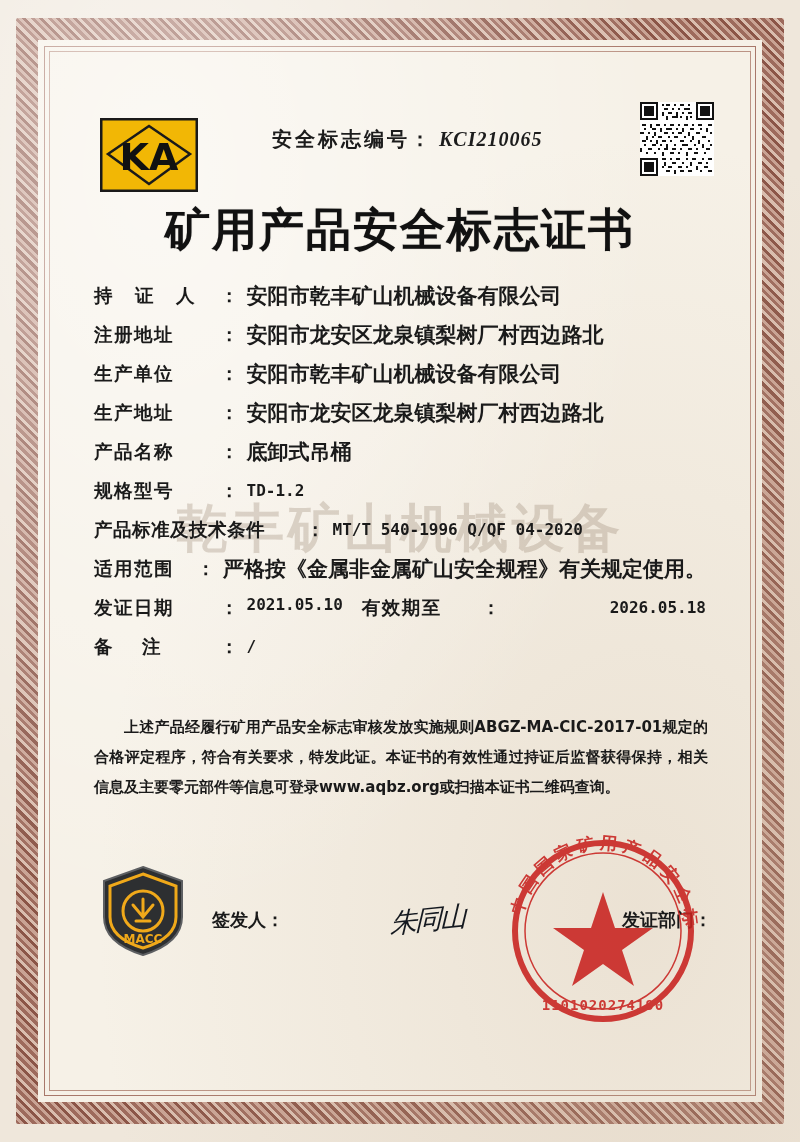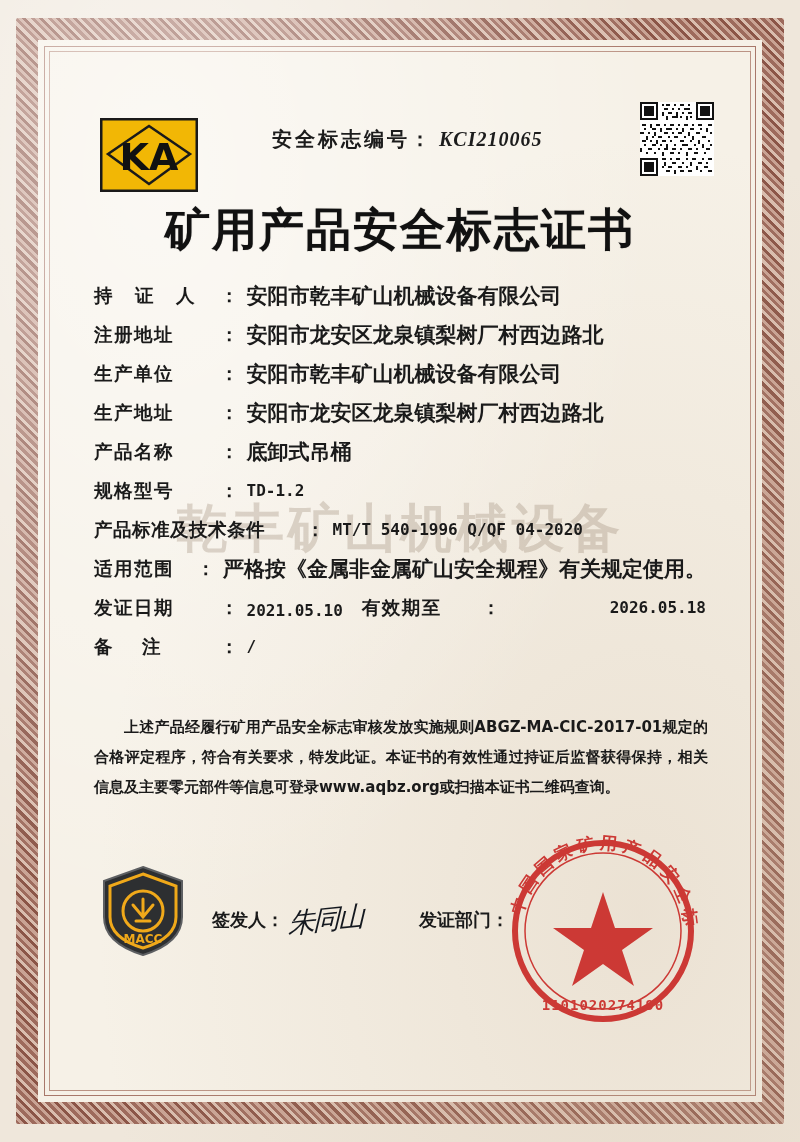--- a/index.html
+++ b/index.html
@@ -151,21 +151,21 @@
     white-space: nowrap;
   }
   .fvalue.mono {
     font-family: "DejaVu Sans Mono", monospace;
     font-size: 16px;
     letter-spacing: 0;
   }
   .colon { padding: 0 8px 0 0; }
 
   .row-split { display: flex; align-items: center; }
-  .half-left { display: flex; align-items: flex-end; width: 306px; }
+  .half-left { display: flex; align-items: flex-start; width: 306px; }
   .half-right { display: flex; align-items: center; }
   .half-right .flabel { width: 120px; letter-spacing: 1.5px; }
 
   
   .watermark {
     position: absolute;
     left: 0; top: 430px;
     width: 676px;
     text-align: center;
     font-family: "DejaVu Sans", sans-serif;
@@ -198,20 +198,21 @@
     width: 86px; height: 92px;
   }
 
   
   .sign-row {
     position: absolute;
     left: 150px; top: 838px;
     width: 500px;
     display: flex;
     align-items: center;
+    justify-content: space-between;
   }
   .sign-label {
     font-size: 18px;
     font-weight: 700;
     font-family: "DejaVu Sans", sans-serif;
     color: #1a1a1a;
     white-space: nowrap;
   }
   .handwrite {
     font-family: "Liberation Serif", serif;

